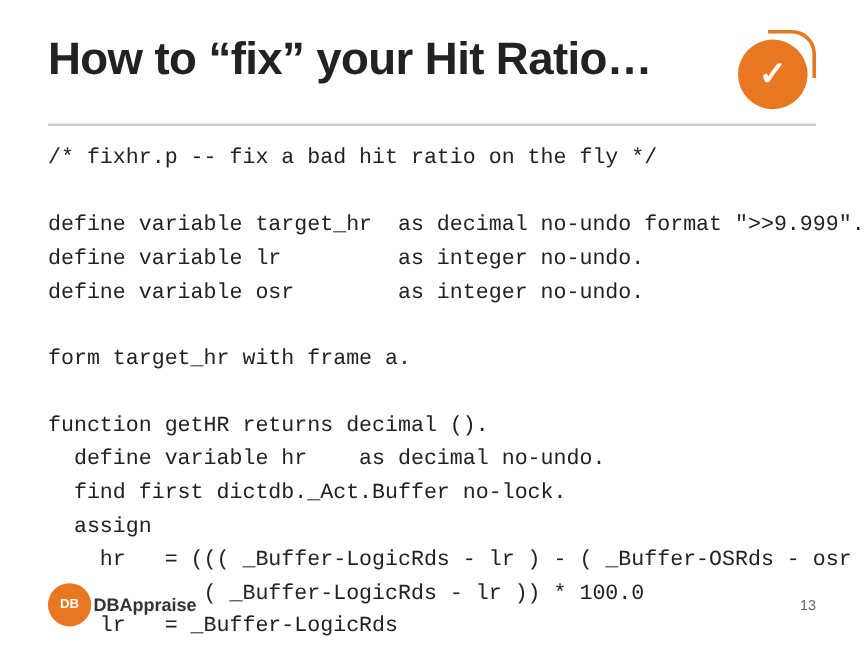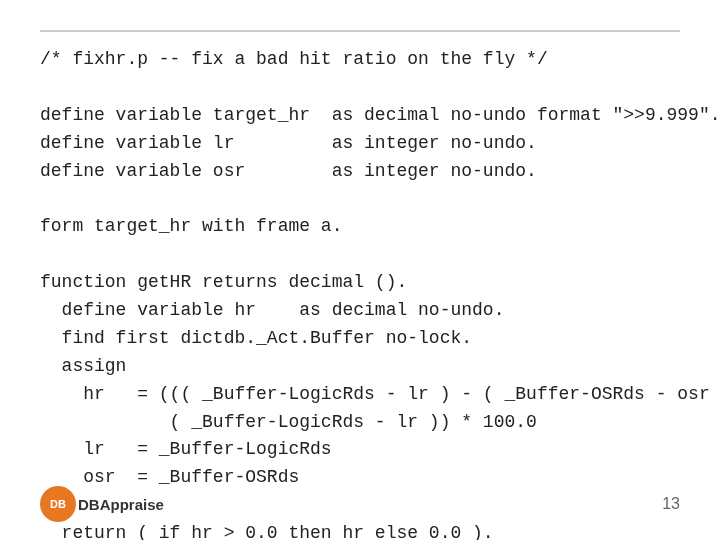--- a/index.html
+++ b/index.html
@@ -122,29 +122,38 @@
       font-weight: bold;
       color: #e87722;
       margin-left: 2px;
     }
 
     .logo-text span {
       color: #333333;
     }
 
     .page-number {
-      font-size: 16px;
+      font-size: 12px;
       color: #666666;
     }
   </style>
 </head>
 <body>
 
 <div class="slide">
 
+  <div class="header-area">
+    <h1 class="title">How to “fix” your Hit Ratio…</h1>
+    <div class="check-icon-container">
+      <div class="curve-decoration"></div>
+      <div class="check-circle">
+        <span class="check-mark">✓</span>
+      </div>
+    </div>
+  </div>
 
   <div class="divider"></div>
 
   <pre class="code-block">/* fixhr.p -- fix a bad hit ratio on the fly */
 
 define variable target_hr  as decimal no-undo format "&gt;&gt;9.999".
 define variable lr         as integer no-undo.
 define variable osr        as integer no-undo.
 
 form target_hr with frame a.

